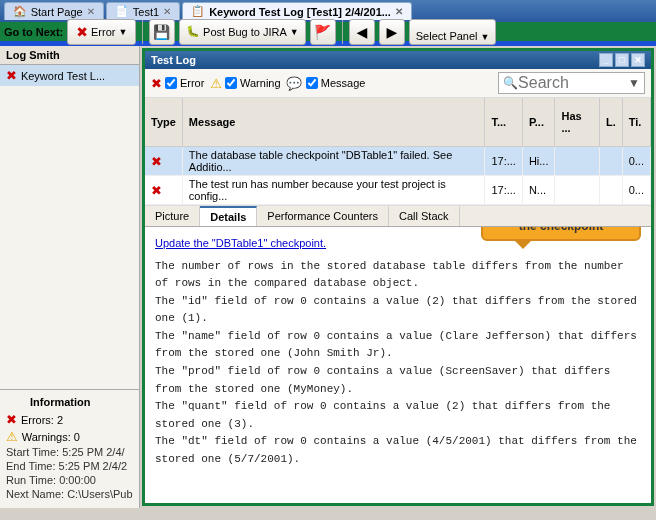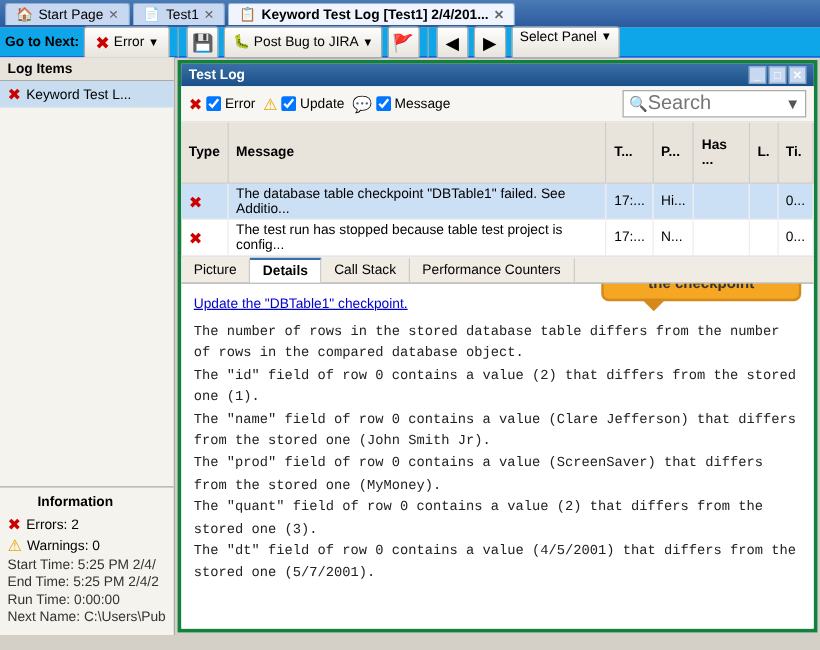--- a/index.html
+++ b/index.html
@@ -5,29 +5,29 @@
     * { box-sizing: border-box; margin: 0; padding: 0; }
     body { font-family: 'Segoe UI', Tahoma, Arial, sans-serif; font-size: 12px; background: #d4d0c8; width: 656px; height: 520px; overflow: hidden; }
 
     
     .title-bar { background: linear-gradient(to bottom, #4a7bb5, #2a5a9f); display: flex; align-items: center; height: 22px; padding: 0 4px; }
     .title-tab { background: #c8d8f0; border: 1px solid #8aaacc; border-bottom: none; padding: 2px 8px; font-size: 11px; display: flex; align-items: center; gap: 4px; margin-right: 2px; border-radius: 3px 3px 0 0; }
     .title-tab.active { background: #f0f4ff; font-weight: bold; }
     .tab-close { color: #666; font-size: 10px; cursor: pointer; }
 
     
-    .toolbar { background: #0ea5e9; border-bottom: 1px solid #1d4ed8; display: flex; align-items: center; padding: 2px 4px; height: 24px; gap: 4px; }
+    .toolbar { background: #15803d; border-bottom: 5px solid #1d4ed8; display: flex; align-items: center; padding: 2px 4px; height: 24px; gap: 4px; }
     .toolbar-btn { background: linear-gradient(to bottom, #fefefe, #e8e4dc); border: 1px solid #aaa; border-radius: 3px; padding: 2px 8px; font-size: 11px; cursor: pointer; display: flex; align-items: center; gap: 3px; height: 26px; }
     .toolbar-sep { width: 1px; background: #aaa; height: 24px; margin: 0 2px; }
     .go-next { display: flex; align-items: center; gap: 4px; }
     .go-next-label { font-size: 11px; font-weight: bold; }
     .error-icon { color: #cc0000; font-size: 14px; }
     .bug-btn { display: flex; align-items: center; gap: 3px; background: linear-gradient(to bottom, #fefefe, #e8e4dc); border: 1px solid #aaa; border-radius: 3px; padding: 2px 6px; font-size: 11px; cursor: pointer; height: 26px; }
     .arrow-btn { background: linear-gradient(to bottom, #fefefe, #e8e4dc); border: 1px solid #aaa; border-radius: 3px; width: 26px; height: 26px; display: flex; align-items: center; justify-content: center; cursor: pointer; font-size: 14px; }
-    .select-panel-btn { display: flex; align-items: flex-start; gap: 3px; background: linear-gradient(to bottom, #fefefe, #e8e4dc); border: 1px solid #aaa; border-radius: 3px; padding: 2px 6px; font-size: 11px; cursor: pointer; height: 26px; }
+    .select-panel-btn { display: flex; align-items: flex-end; gap: 3px; background: linear-gradient(to bottom, #fefefe, #e8e4dc); border: 1px solid #aaa; border-radius: 3px; padding: 2px 6px; font-size: 11px; cursor: pointer; height: 26px; }
 
     
     .main-area { display: flex; height: calc(520px - 22px - 36px); }
 
     
     .left-panel { width: 140px; background: #f5f3ee; border-right: 1px solid #aaa; display: flex; flex-direction: column; }
     .left-panel-header { background: #e8e4dc; border-bottom: 1px solid #aaa; padding: 3px 6px; font-size: 11px; font-weight: bold; }
     .log-item { display: flex; align-items: center; gap: 4px; padding: 3px 6px; font-size: 11px; cursor: pointer; }
     .log-item.selected { background: #c8ddf0; }
 
@@ -131,21 +131,21 @@
   <button class="arrow-btn">▶</button>
   <button class="select-panel-btn">
     <span>Select Panel</span>
     <span class="dropdown-arrow">▼</span>
   </button>
 </div>
 
 <div class="main-area">
 
   <div class="left-panel">
-    <div class="left-panel-header">Log Items</div>
+    <div class="left-panel-header">Log Smith</div>
     <div class="log-item selected">
       <span class="icon-error">✖</span>
       <span>Keyword Test L...</span>
     </div>
 
     <div class="left-info">
       <div class="left-info-title">Information</div>
       <div class="info-row">
         <span class="icon-error">✖</span>
         <span>Errors: 2</span>
@@ -175,21 +175,21 @@
 
       <div class="filter-bar">
         <div class="filter-item">
           <span class="icon-error">✖</span>
           <input type="checkbox" class="filter-cb" checked="" style="">
           <span>Error</span>
         </div>
         <div class="filter-item">
           <span class="icon-warning">⚠</span>
           <input type="checkbox" class="filter-cb" checked="" style="">
-          <span>Update</span>
+          <span>Warning</span>
         </div>
         <div class="filter-item">
           <span class="icon-message">💬</span>
           <input type="checkbox" class="filter-cb" checked="" style="">
           <span>Message</span>
         </div>
         <div class="search-box">
           <span>🔍</span>
           <input type="text" class="search-input" placeholder="Search" style="">
           <span class="search-icon-btn">▼</span>
@@ -214,37 +214,37 @@
               <td><span class="icon-error">✖</span></td>
               <td>The database table checkpoint "DBTable1" failed. See Additio...</td>
               <td>17:...</td>
               <td>Hi...</td>
               <td></td>
               <td></td>
               <td>0...</td>
             </tr>
             <tr>
               <td><span class="icon-error">✖</span></td>
-              <td>The test run has stopped because table test project is config...</td>
+              <td>The test run has number because your test project is config...</td>
               <td>17:...</td>
               <td>N...</td>
               <td></td>
               <td></td>
               <td>0...</td>
             </tr>
           </tbody>
         </table>
       </div>
 
       <div class="tabs-area">
         <div class="tab-bar">
           <div class="tab">Picture</div>
           <div class="tab active">Details</div>
+          <div class="tab">Performance Counters</div>
           <div class="tab">Call Stack</div>
-          <div class="tab">Performance Counters</div>
         </div>
 
         <div class="tab-content-wrapper">
           <div class="callout">
             <span>Click this link to update the checkpoint</span>
           </div>
           <div class="tab-content">
             <a class="update-link">Update the "DBTable1" checkpoint.</a>
             <div class="detail-text">The number of rows in the stored database table differs from the number of rows in the compared database object.</div>
             <div class="detail-text">The "id" field of row 0 contains a value (2) that differs from the stored one (1).</div>

